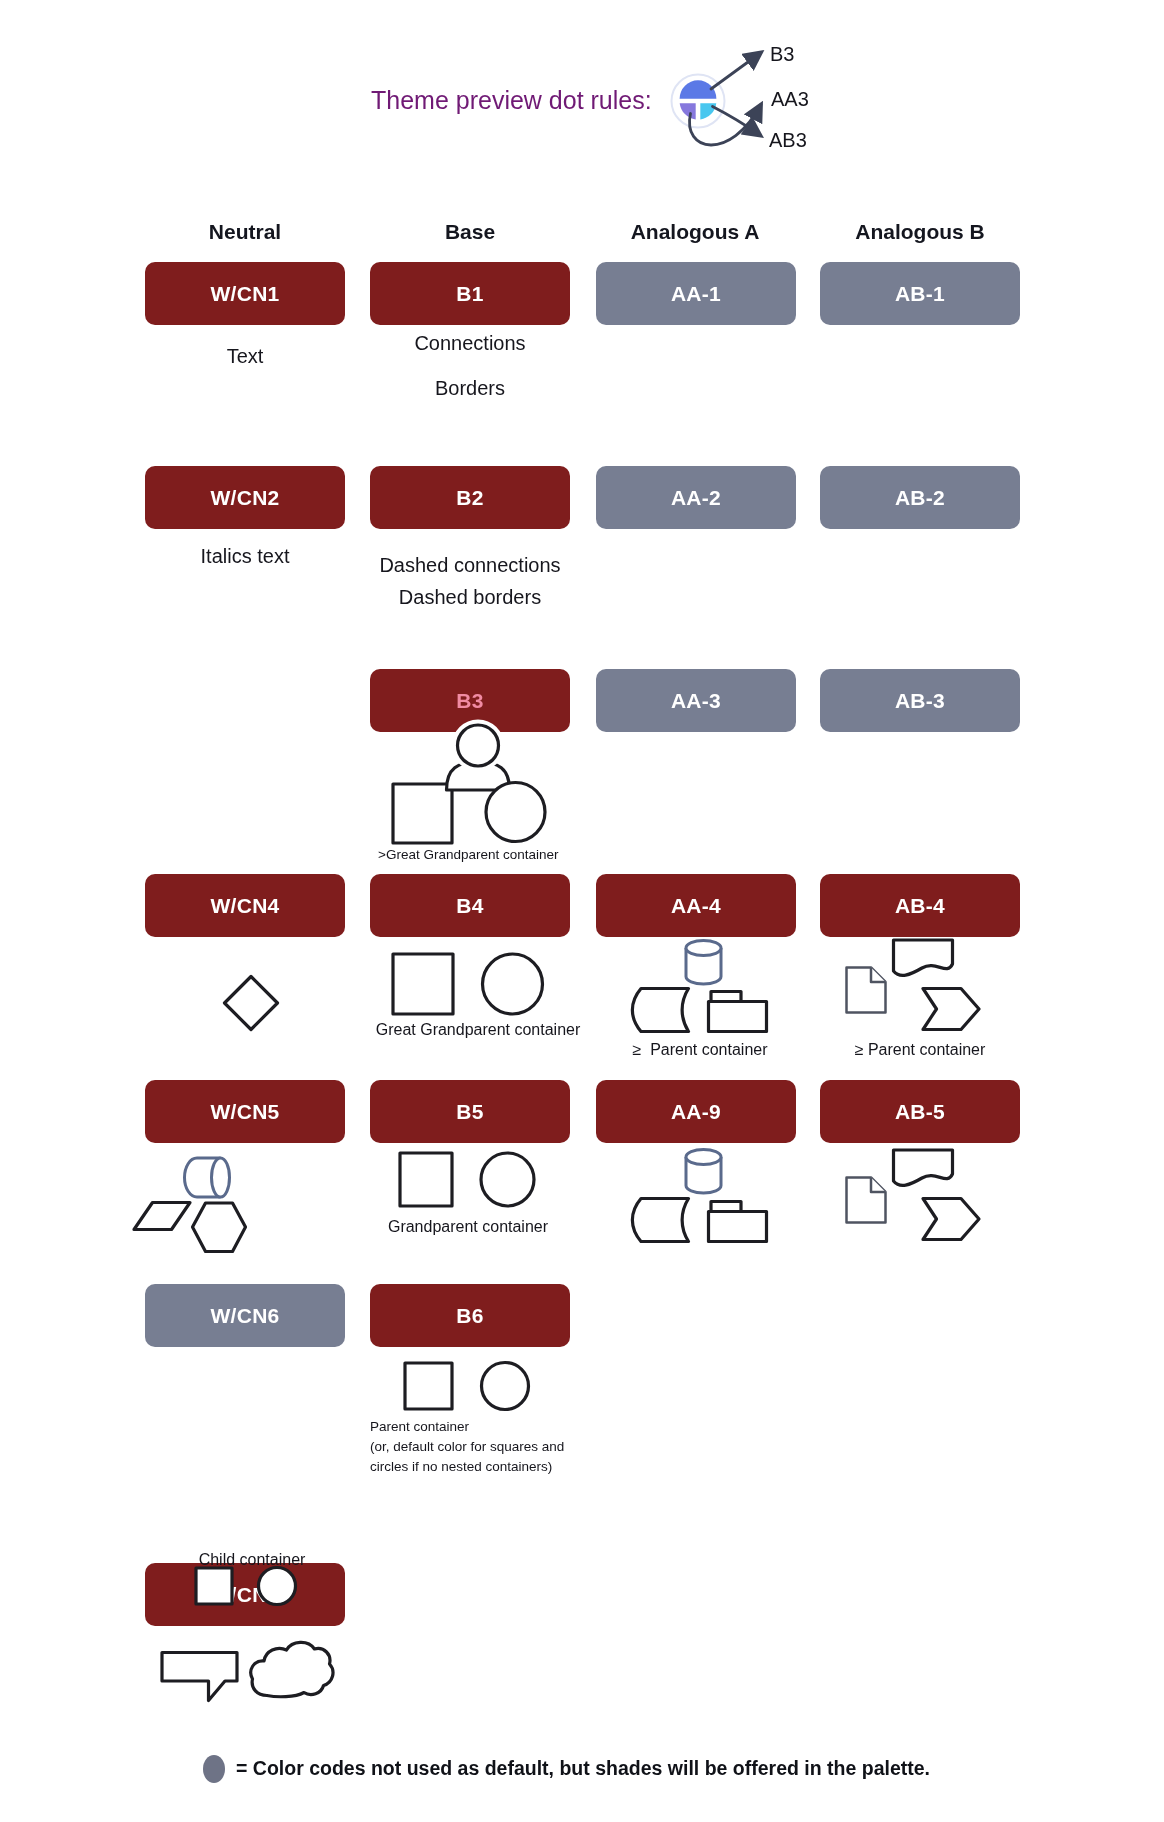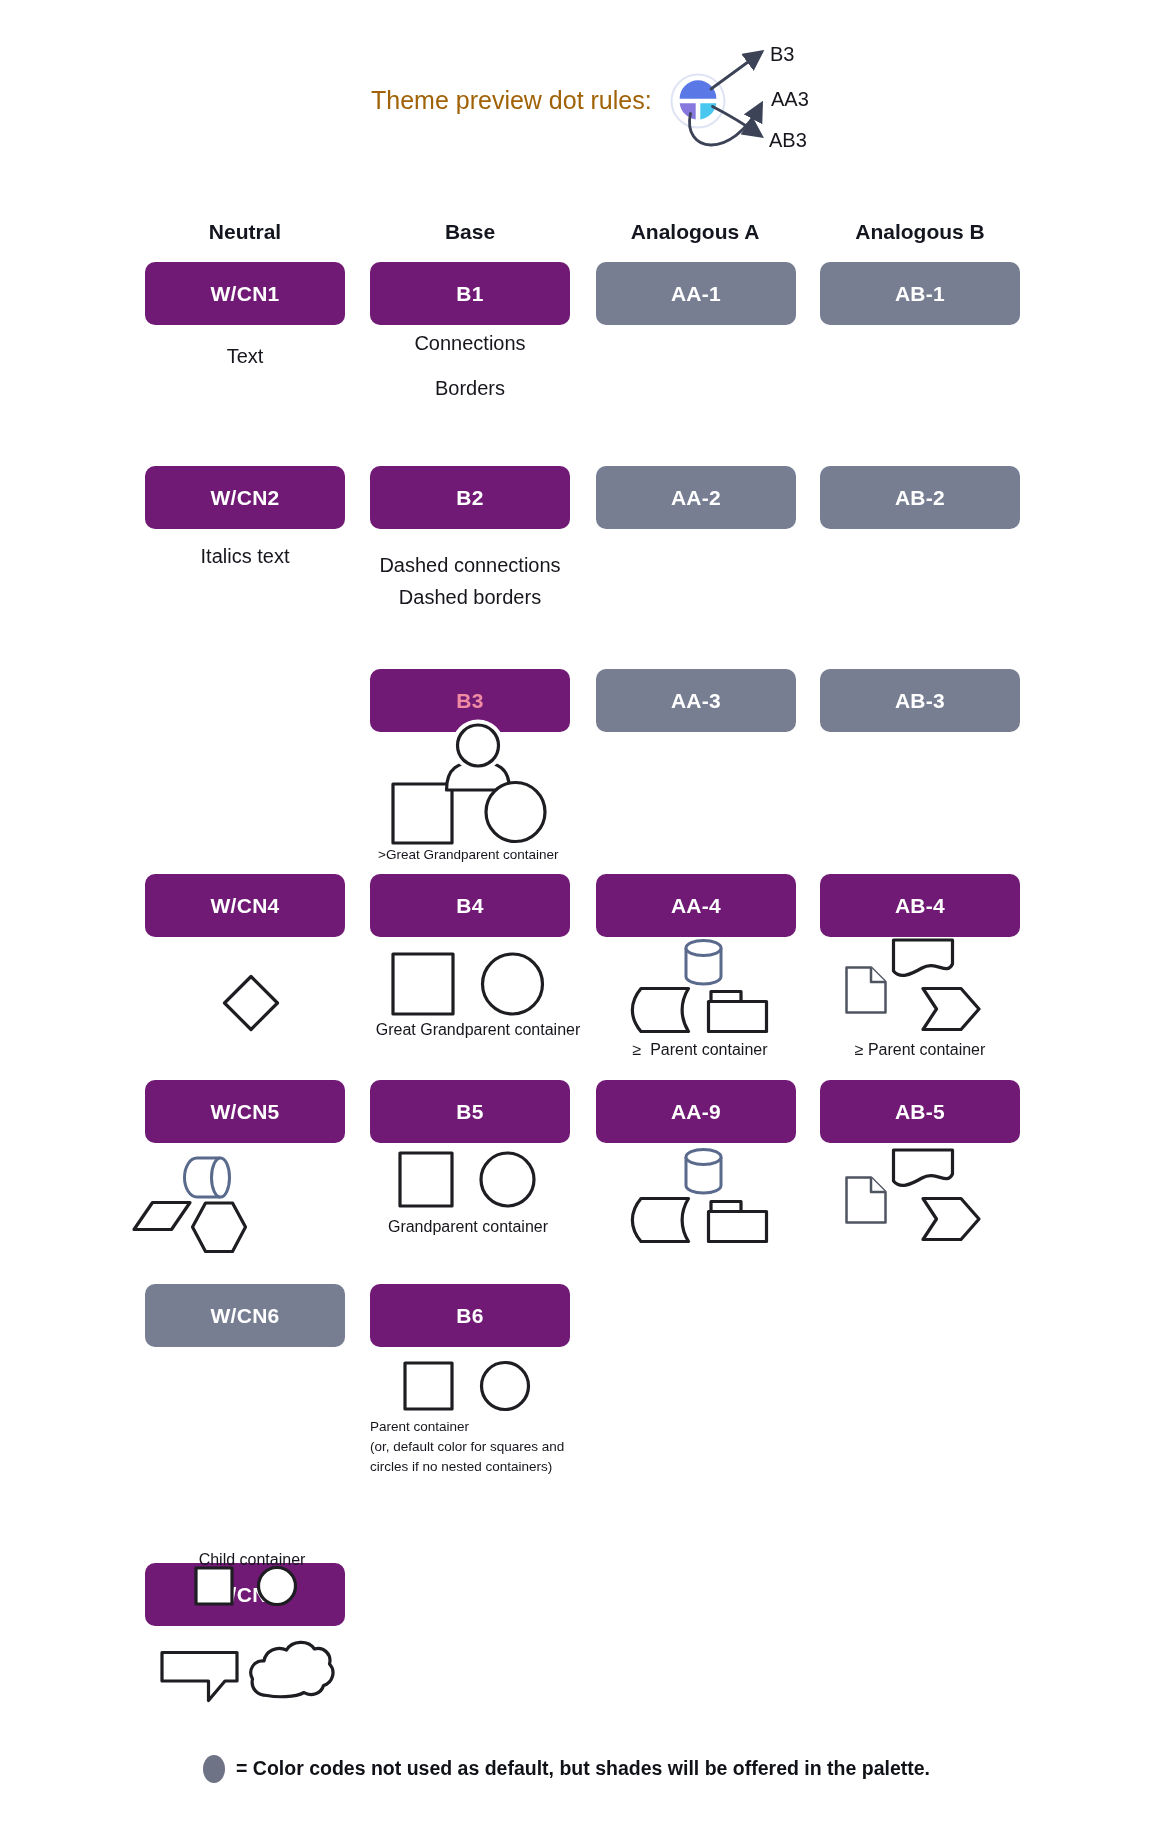--- a/index.html
+++ b/index.html
@@ -1,27 +1,27 @@
 <!DOCTYPE html>
 <html><head>
 <meta charset="utf-8">
 <style>
   *{box-sizing:border-box}
   html,body{margin:0;padding:0;background:#ffffff}
   body{font-family:"Liberation Sans",sans-serif;color:#16161d}
   #canvas{position:relative;width:1164px;height:1822px;background:#fff;overflow:hidden}
   .overlay{position:absolute;left:0;top:0}
 
-  .title{position:absolute;left:371px;top:86px;font-size:25px;font-weight:500;color:#a16207;white-space:nowrap}
+  .title{position:absolute;left:371px;top:86px;font-size:25px;font-weight:500;color:#701a75;white-space:nowrap}
   .dot-label{position:absolute;font-size:20px;color:#16161d;white-space:nowrap}
 
   .hdr{position:absolute;transform:translateX(-50%);font-weight:700;font-size:21px;white-space:nowrap;color:#14161f}
   .swatch{position:absolute;width:200px;height:63px;border-radius:10px;display:flex;align-items:center;justify-content:center;
           color:#fff;font-weight:700;font-size:21px;letter-spacing:.3px}
-  .dark{background:#701a75}
+  .dark{background:#7f1d1d}
   .gray{background:#777e92}
   .label-pink span{color:#f18ba3}
   .c1{left:145px}.c2{left:370px}.c3{left:596px}.c4{left:820px}
   .r1{top:262px}.r2{top:466px}.r3{top:669px}.r4{top:874px}.r5{top:1080px}.r6{top:1284px}.r7{top:1563px}
 
   .cap{position:absolute;font-weight:400;color:#16161d;white-space:pre}
   .cap.big{font-size:20px;transform:translateX(-50%)}
   .cap.small{font-size:16px;transform:translateX(-50%)}
   .cap.small-l{font-size:13.5px}
   .cap.left{font-size:13.5px;white-space:pre-line;line-height:20px}

